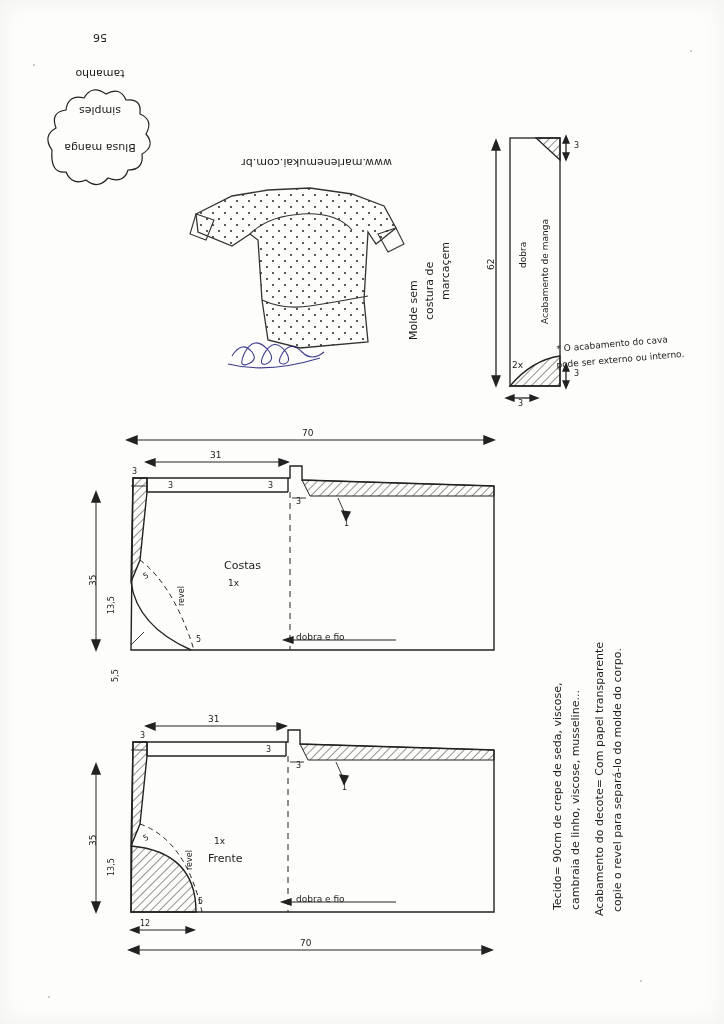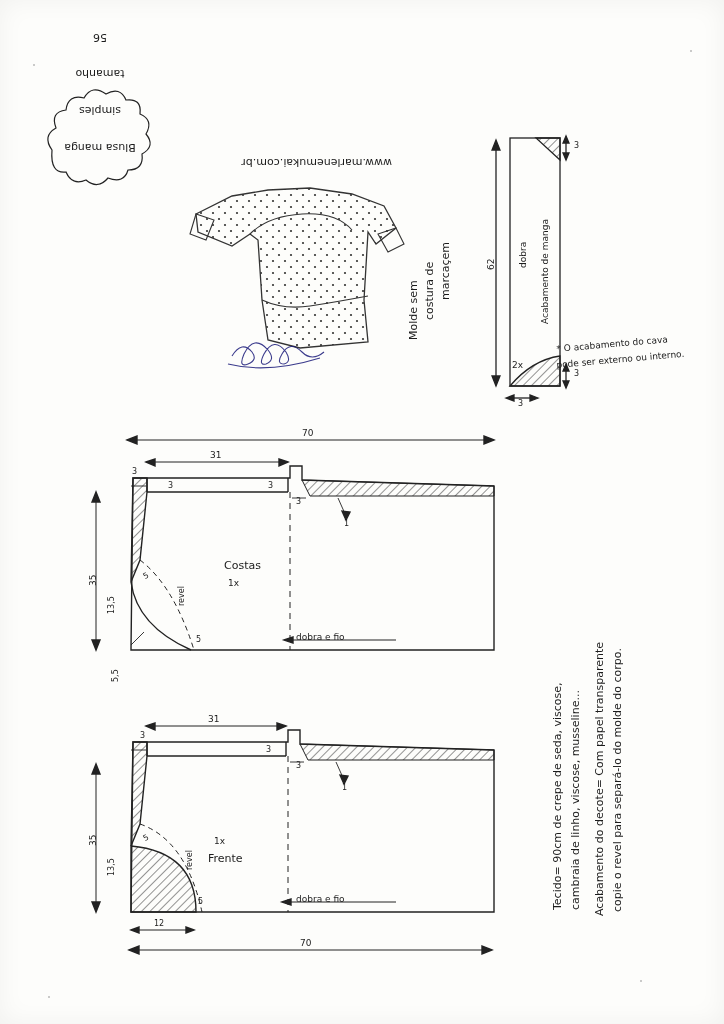--- a/index.html
+++ b/index.html
@@ -248,21 +248,21 @@
   <div class="ink sm" style="left:214px; top:836px;">1x</div>
   <div class="ink sm" style="left:300px; top:938px;">70</div>
   <div class="ink sm rotneg90" style="left:88px; top:846px;">35</div>
   <div class="ink sm" style="left:208px; top:714px;">31</div>
   <div class="ink xs" style="left:140px; top:732px;">3</div>
   <div class="ink xs" style="left:266px; top:746px;">3</div>
   <div class="ink xs" style="left:296px; top:762px;">3</div>
   <div class="ink xs rotneg90" style="left:108px; top:876px;">13,5</div>
   <div class="ink xs tilt-e" style="left:142px; top:836px;">5</div>
   <div class="ink xs" style="left:198px; top:898px;">5</div>
-  <div class="ink xs" style="left:154px; top:920px;">12</div>
+  <div class="ink xs" style="left:140px; top:920px;">12</div>
   <div class="ink xs rotneg90" style="left:186px; top:870px;">revel</div>
   <div class="ink sm" style="left:296px; top:894px;">dobra e fio</div>
   <div class="ink xs" style="left:342px; top:784px;">1</div>
 
   <div class="ink md rotneg90" style="left:552px; top:910px;">Tecido= 90cm de crepe de seda, viscose,</div>
   <div class="ink md rotneg90" style="left:570px; top:910px;">cambraia de linho, viscose, musseline...</div>
   <div class="ink md rotneg90" style="left:594px; top:916px;">Acabamento do decote= Com papel transparente</div>
   <div class="ink md rotneg90" style="left:612px; top:912px;">copie o revel para separá-lo do molde do corpo.</div>
 
   <div class="speck" style="left:33px; top:64px;"></div>

